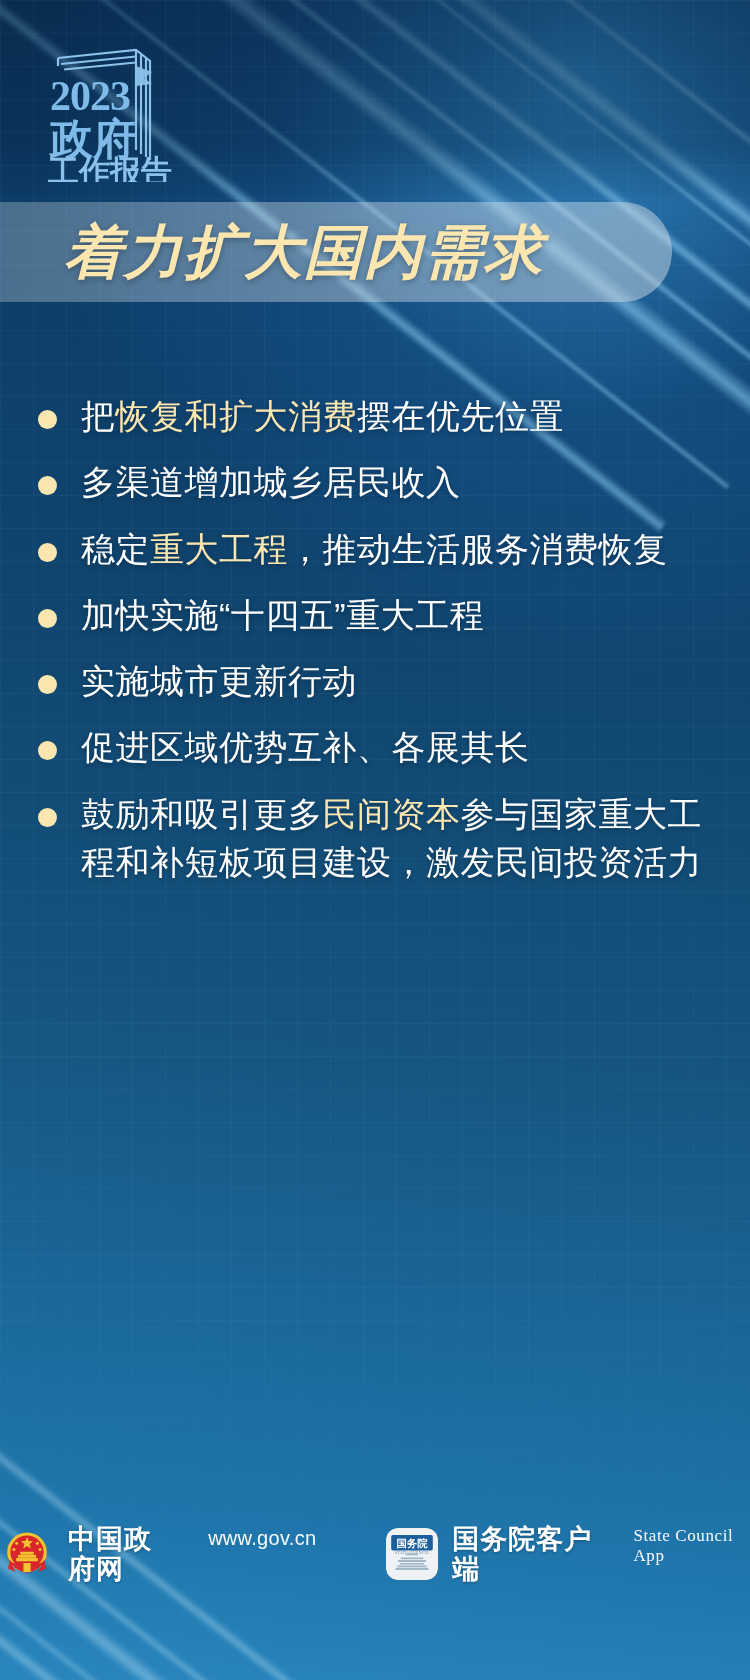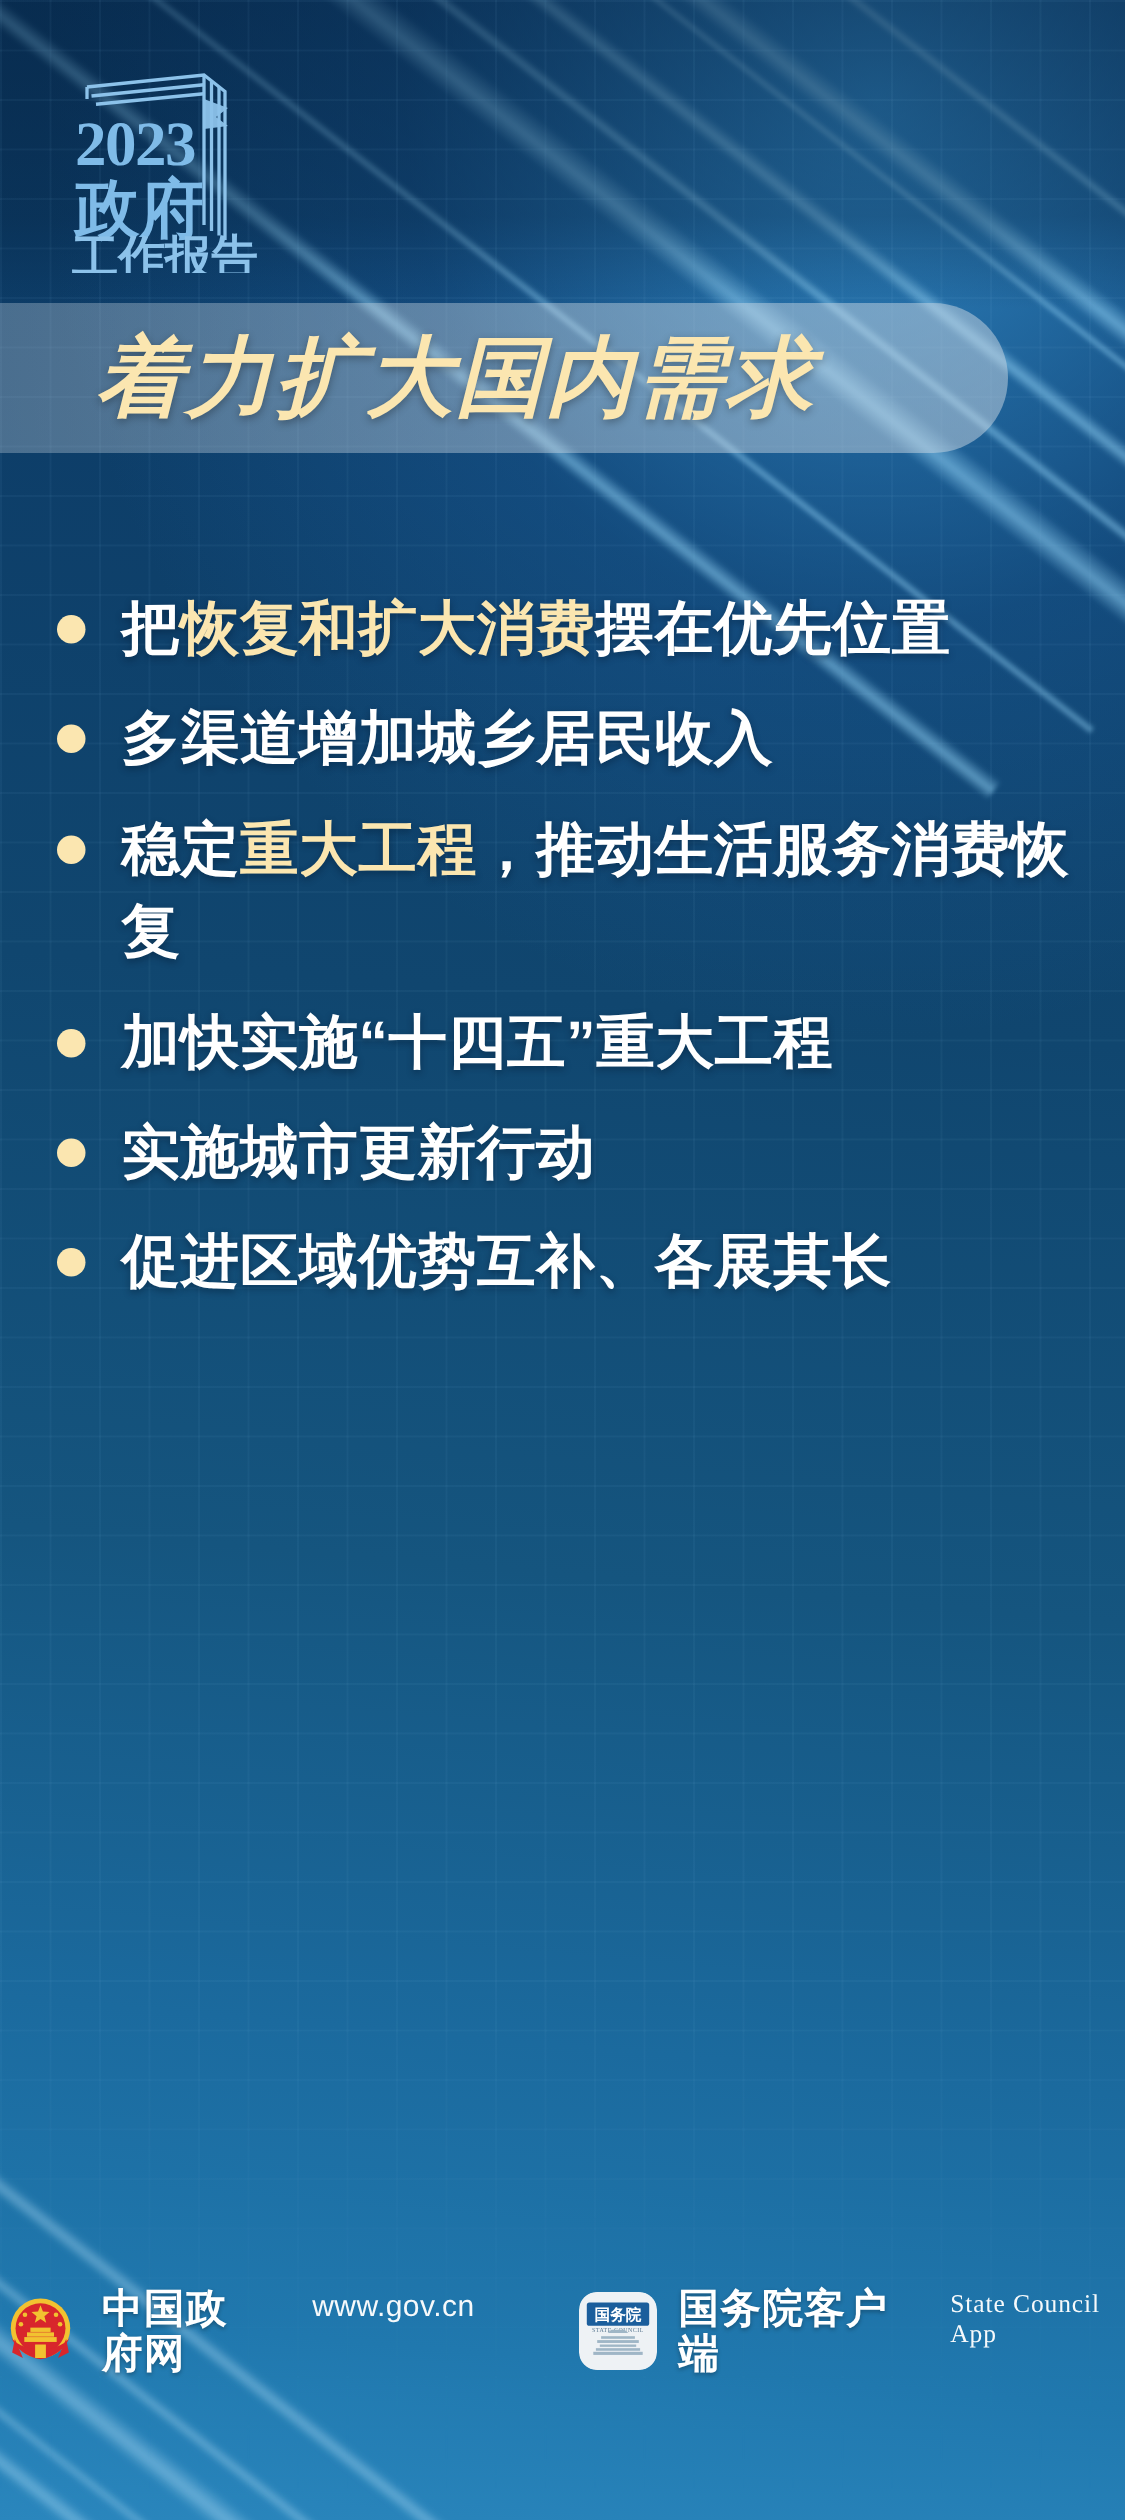--- a/index.html
+++ b/index.html
@@ -101,23 +101,23 @@
   .bullet-dot{
     flex:0 0 auto;
     width:19px; height:19px;
     border-radius:50%;
     background:#fbe6b0;
     margin-top:18px;
     margin-right:24px;
   }
   .bullet-text{
     flex:1 1 auto;
-    font-size:39px;
+    font-size:34px;
     line-height:1.42;
-    font-weight:700;
+    font-weight:400;
     color:#ffffff;
     letter-spacing:.5px;
     text-shadow:0 2px 5px rgba(3,25,48,.45);
   }
   .hl{ color:#fbe6b0; }
 
   
   .footer{
     position:absolute;
     left:0; bottom:96px;
@@ -211,20 +211,24 @@
         <span class="bullet-dot"></span>
         <div class="bullet-text"><span>加快实施“十四五”重大工程</span></div>
       </div>
       <div class="bullet-row">
         <span class="bullet-dot"></span>
         <div class="bullet-text"><span>实施城市更新行动</span></div>
       </div>
       <div class="bullet-row">
         <span class="bullet-dot"></span>
         <div class="bullet-text"><span>促进区域优势互补、各展其长</span></div>
+      </div>
+      <div class="bullet-row">
+        <span class="bullet-dot"></span>
+        <div class="bullet-text"><span>鼓励和吸引更多</span><span class="hl">民间资本</span><span>参与国家重大工程和补短板项目建设，激发民间投资活力</span></div>
       </div>
     </div>
 
   <div class="footer">
 
     <div class="logo-unit">
       <div class="emblem">
         <svg viewBox="0 0 60 60" xmlns="http://www.w3.org/2000/svg">
           <circle cx="30" cy="28" r="22" fill="#f2c230"></circle>
           <circle cx="30" cy="28" r="18.5" fill="#d8262c"></circle>

